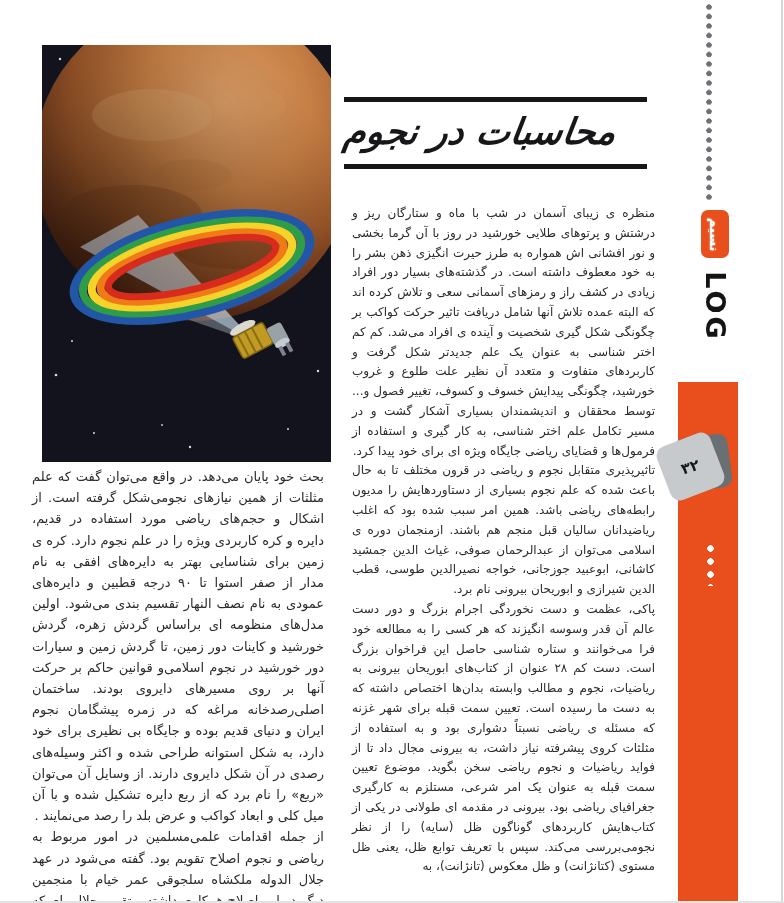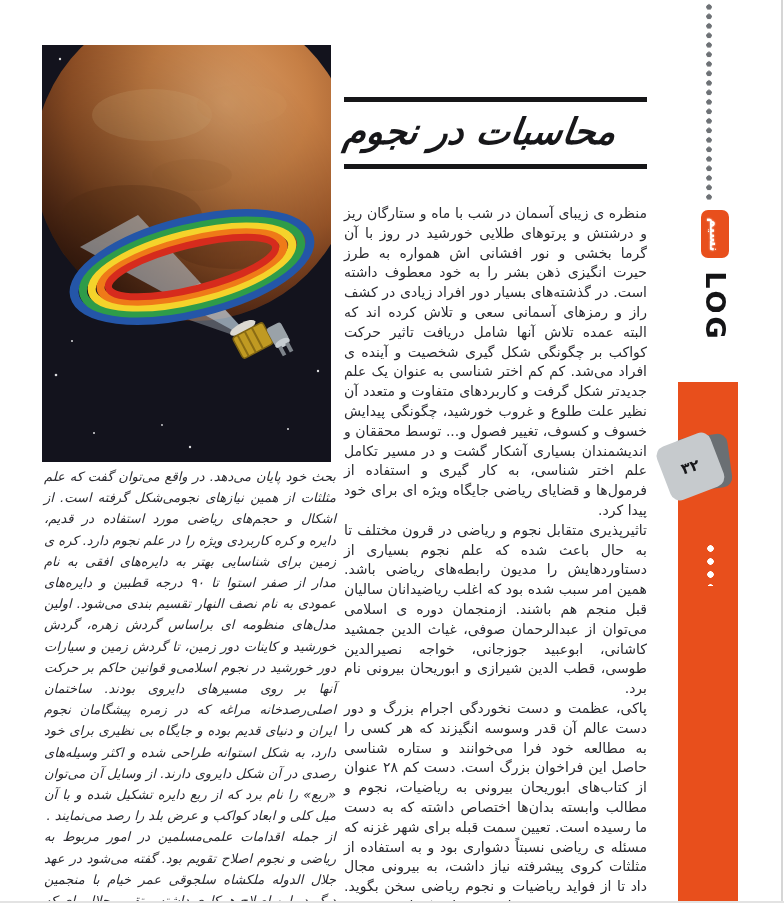--- a/index.html
+++ b/index.html
@@ -23,26 +23,26 @@
   }
   .title-text span{
     font-size:36px;font-weight:bold;font-style:italic;color:#17171a;
     transform:skewX(-8deg);letter-spacing:0px;white-space:nowrap;
   }
 
   
   .col{direction:rtl;text-align:justify;}
   .col p{margin:0;}
   .col-right{
-    position:absolute;left:344px;top:204px;width:303px;height:655px;
-    font-size:14px;line-height:19.8px;
+    position:absolute;left:352px;top:204px;width:303px;height:655px;
+    font-size:12px;line-height:19.8px;
   }
   .col-left{
-    position:absolute;left:44px;top:466px;width:292px;height:428px;
-    font-size:13px;line-height:21.2px;font-style:italic;
+    position:absolute;left:32px;top:466px;width:292px;height:428px;
+    font-size:13px;line-height:21.2px;
   }
 
   
   .dots-top{
     position:absolute;left:704px;top:2px;width:10px;height:199px;
     background-image:radial-gradient(circle at 5px 5px,#6d7175 2.5px,rgba(0,0,0,0) 3px);
     background-size:10px 9.5px;background-repeat:repeat-y;
   }
   .logo{position:absolute;left:693px;top:210px;width:44px;height:140px;}
   .logo-top{

